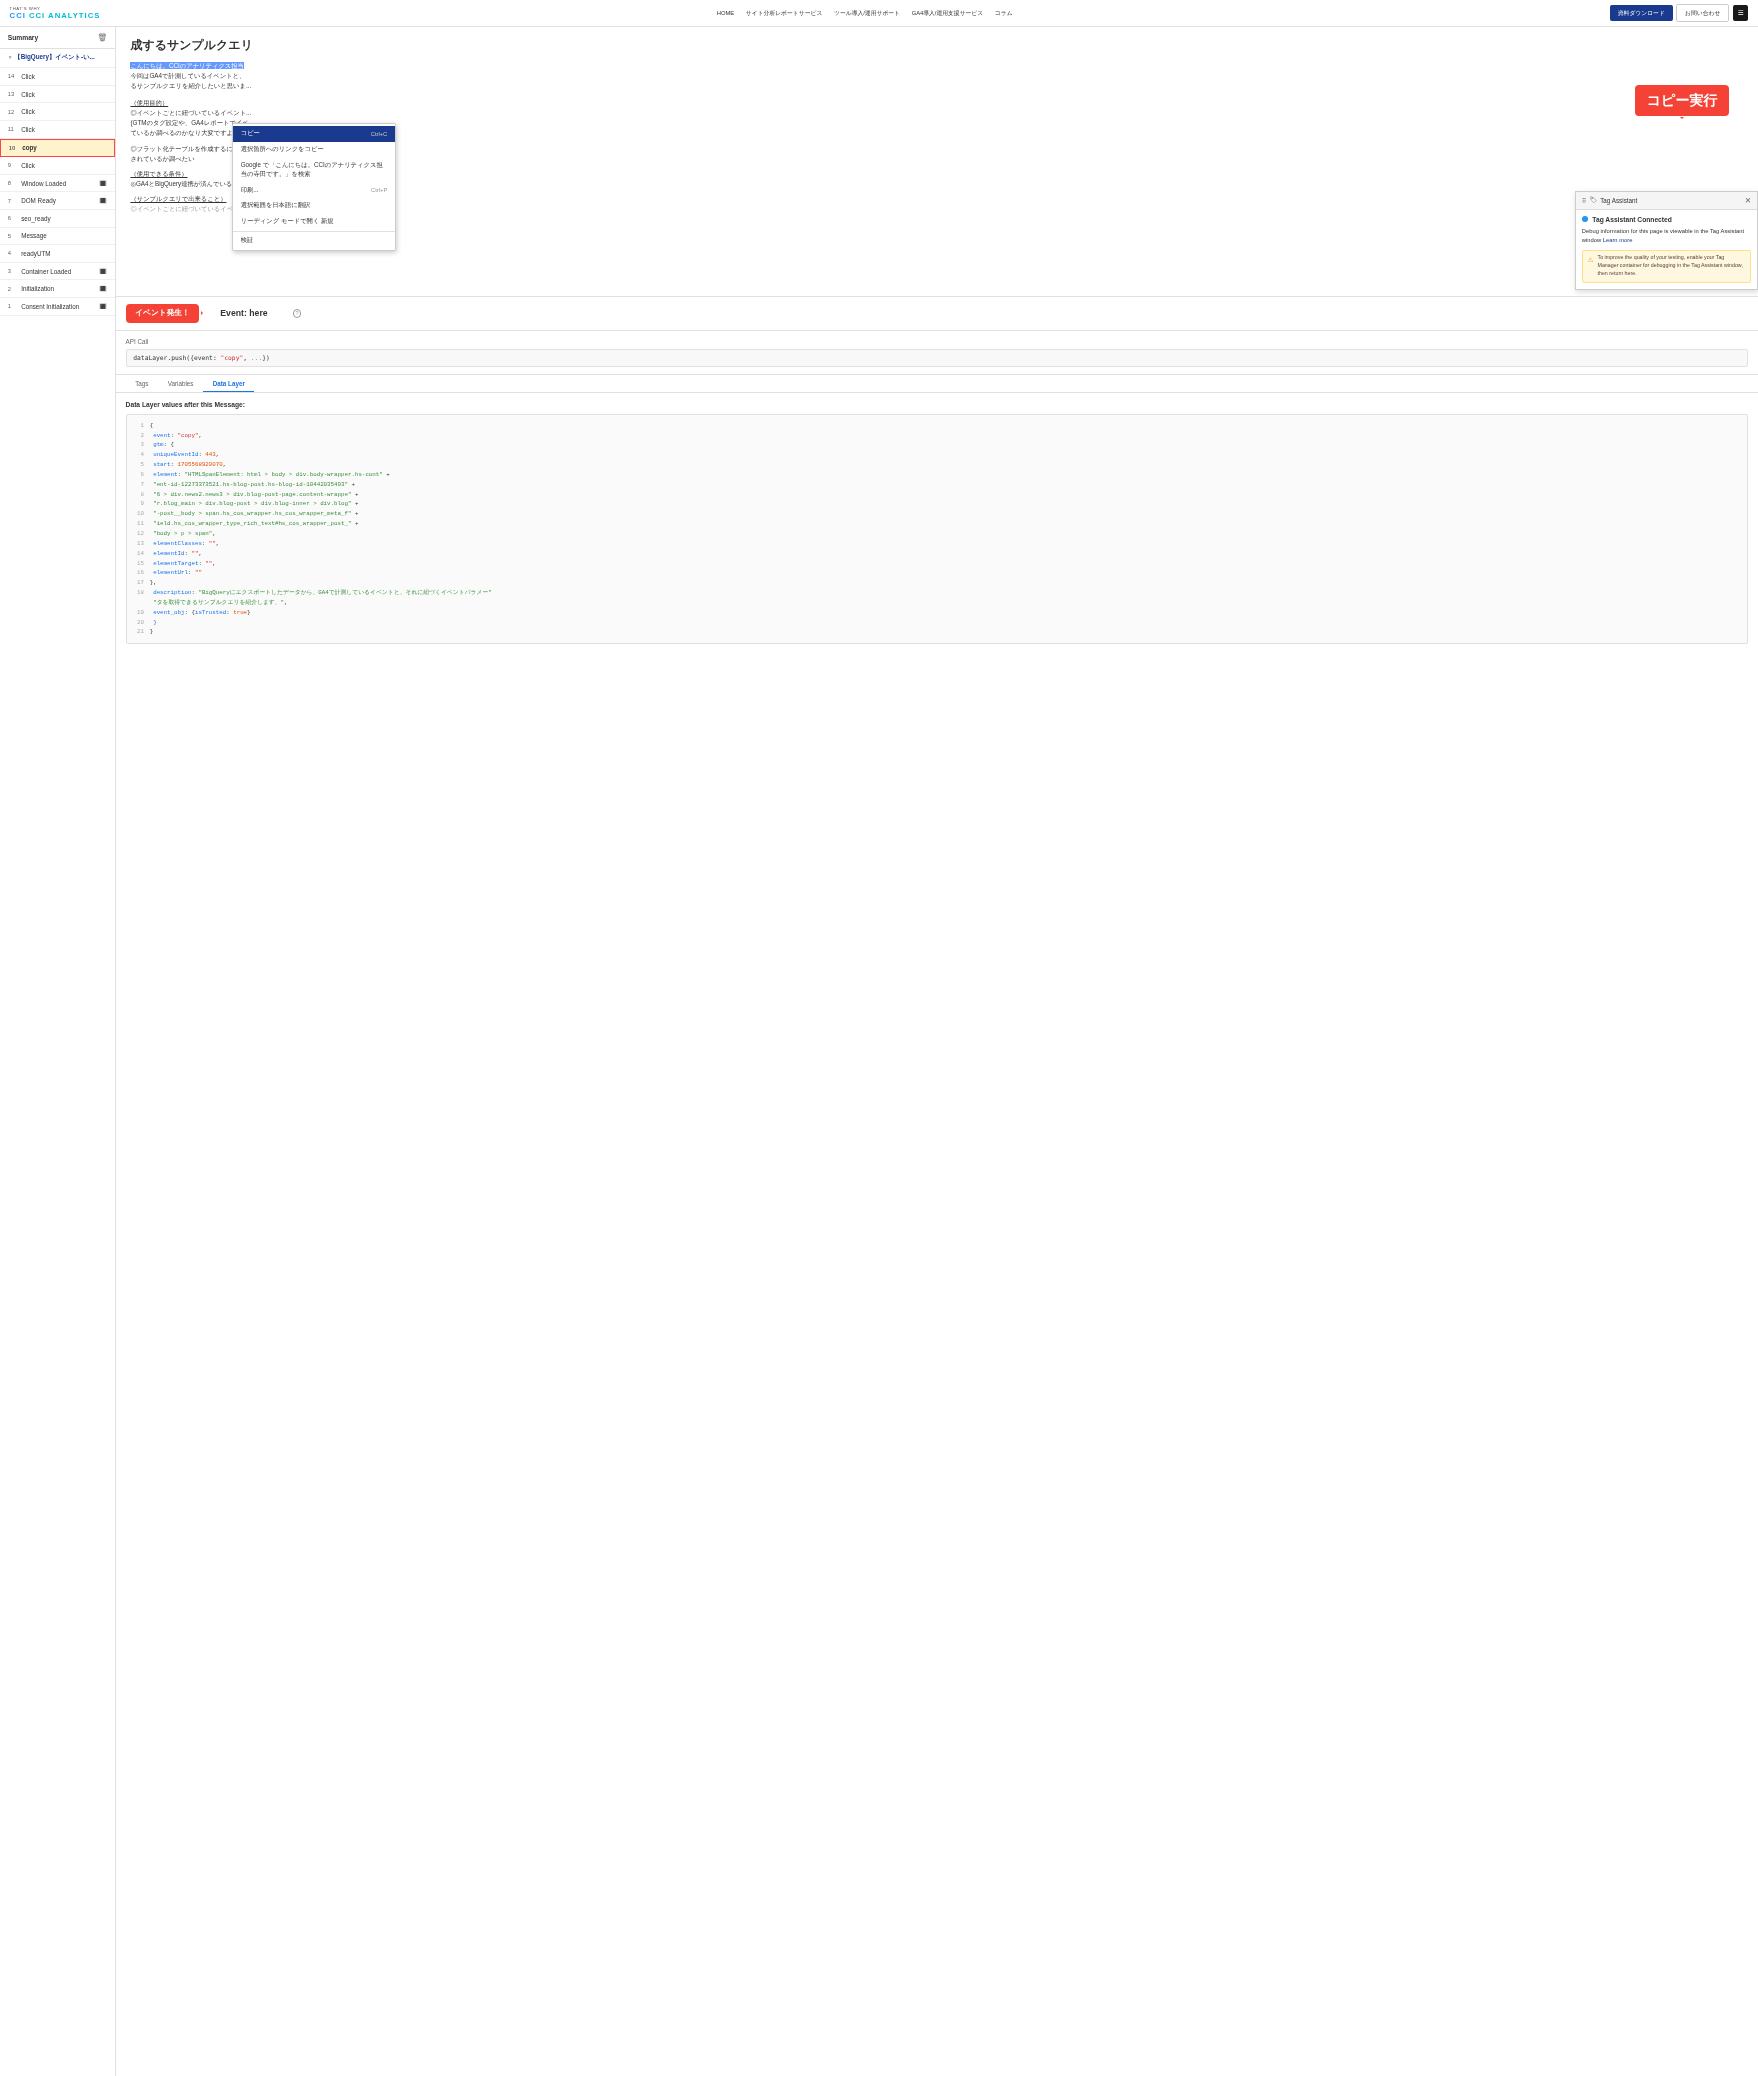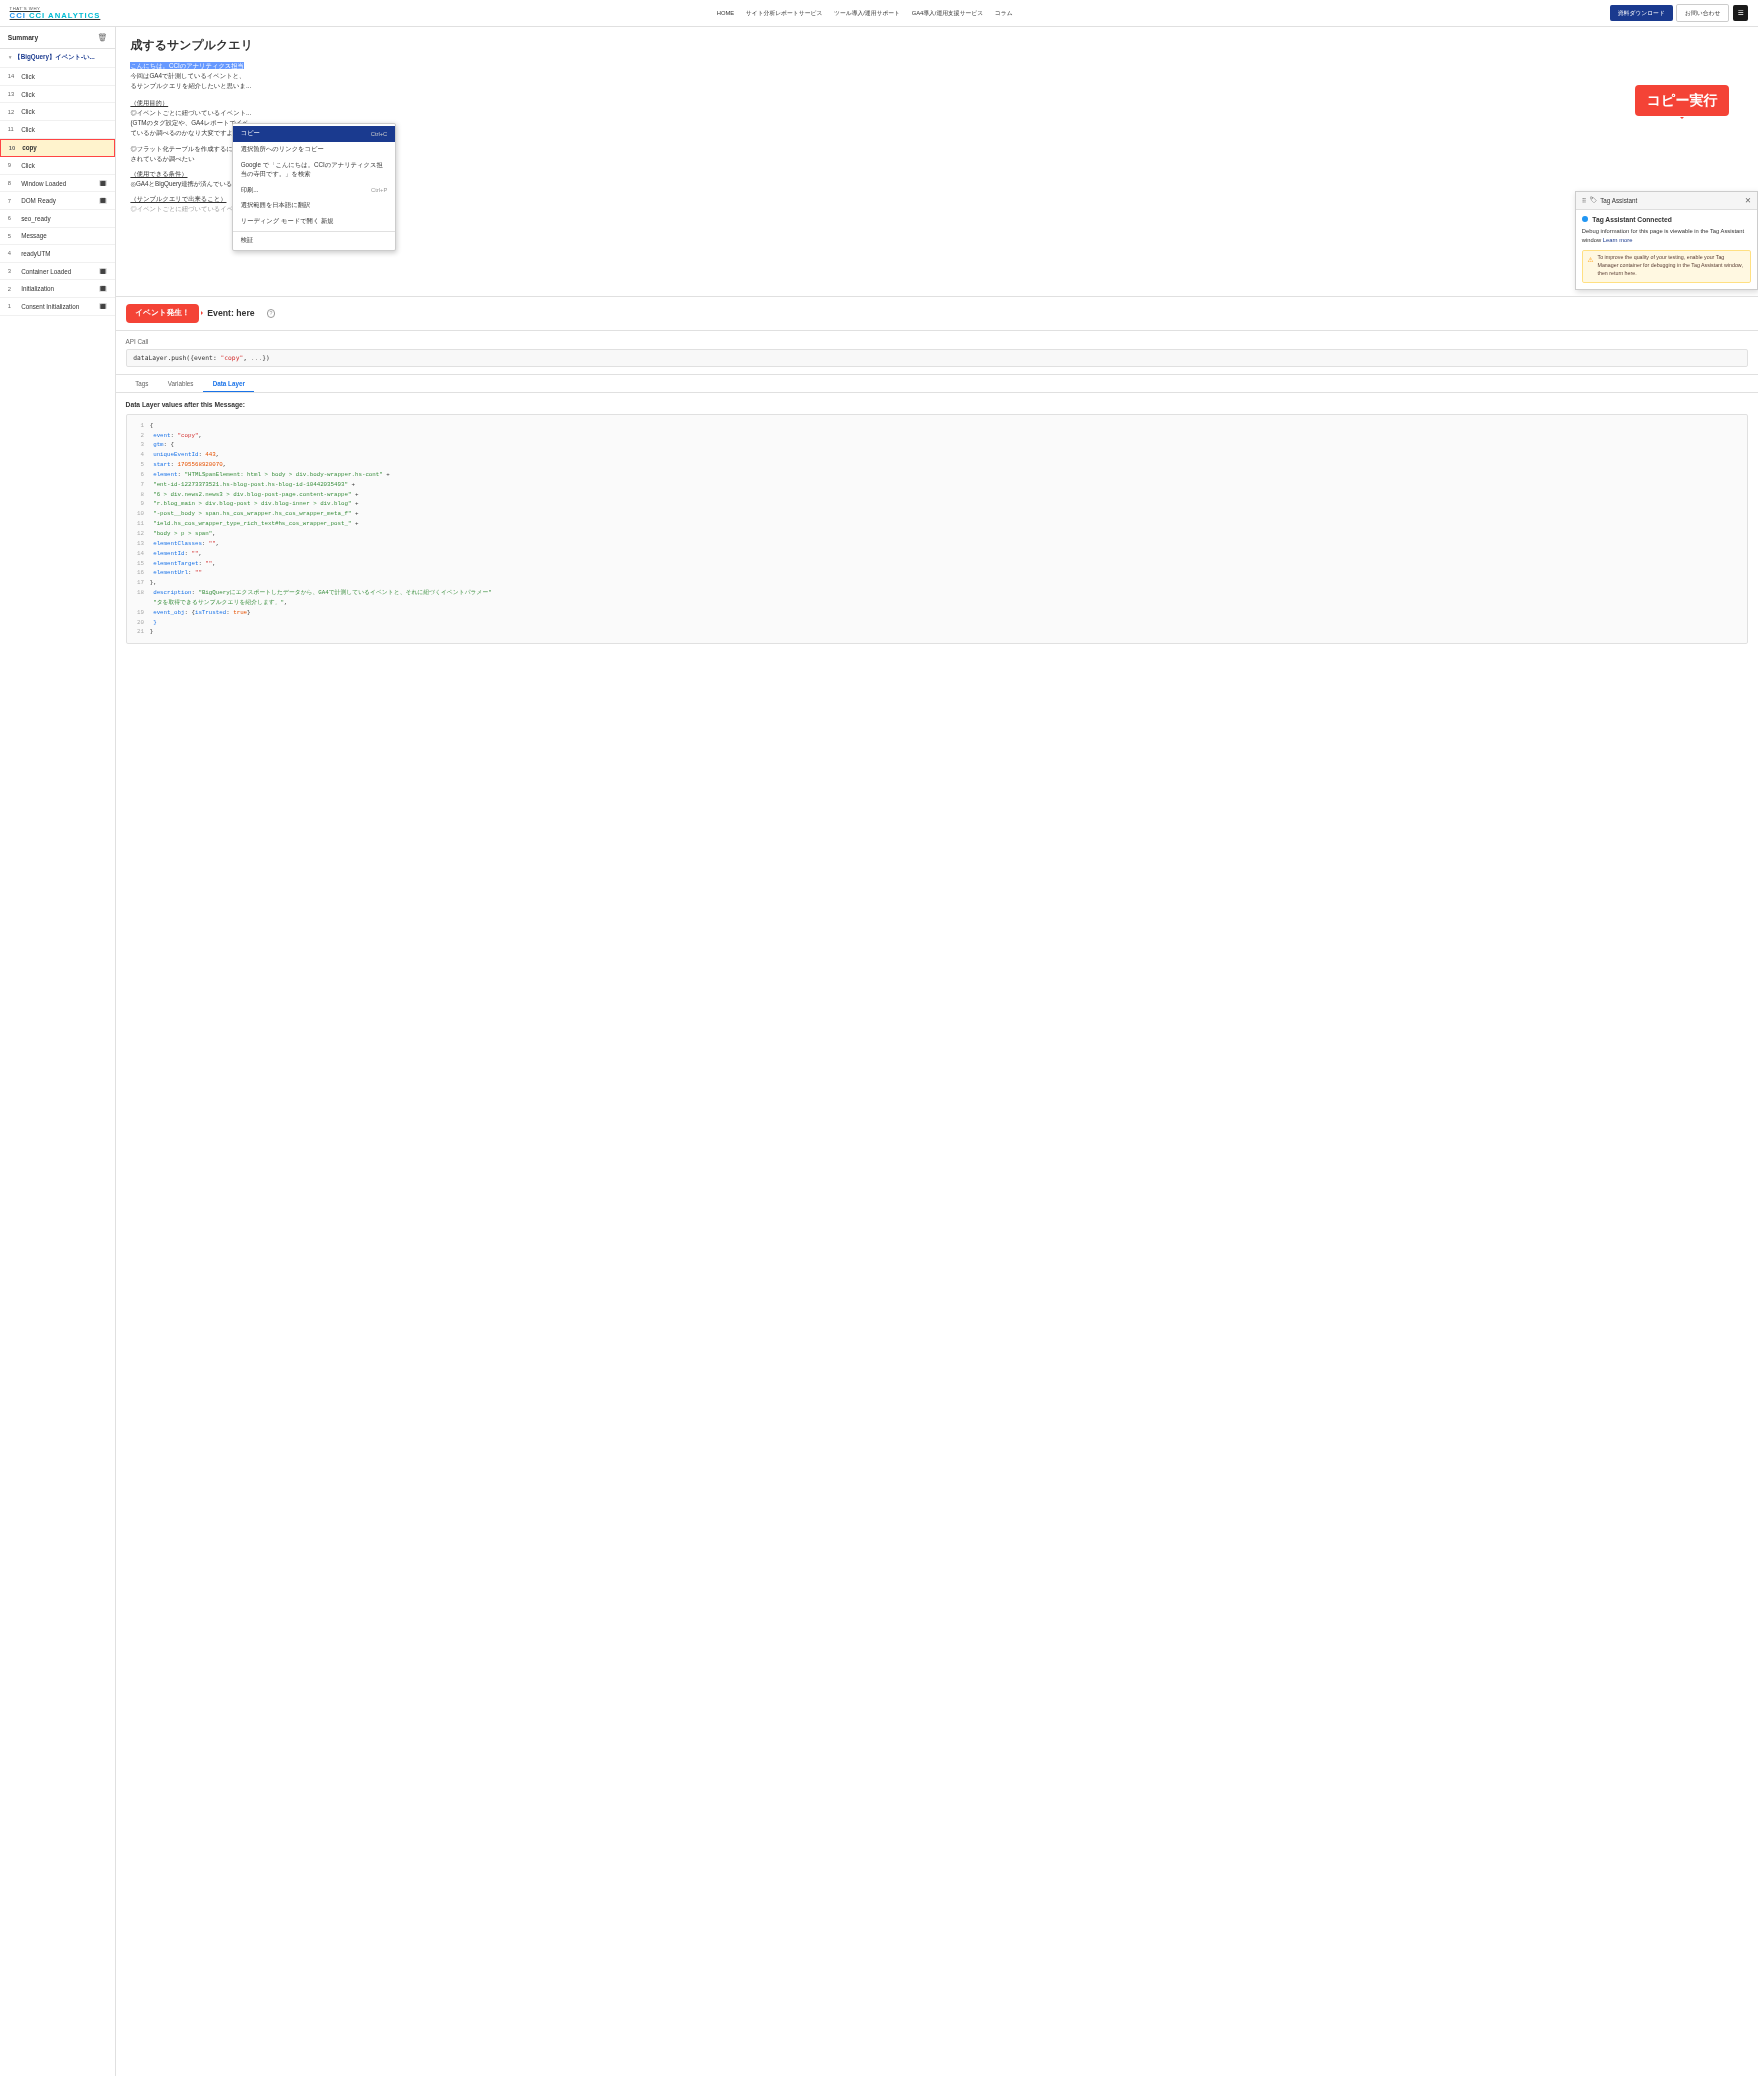--- a/index.html
+++ b/index.html
@@ -12,21 +12,20 @@
       padding: 3.9px 9.6px;
       border-bottom: 0.5px solid #e0e0e0;
       background: #fff;
       position: relative;
       height: 27px;
     }
     .logo-area {
       display: flex;
       flex-direction: column;
       margin-right: 19px;
-      text-decoration: underline;
     }
     .logo-top { font-size: 4.3px; color: #555; letter-spacing: 0.5px; }
     .logo-bottom { font-size: 7.7px; font-weight: bold; color: #1a3a8f; letter-spacing: 1px; }
     .logo-bottom span { color: #00bcd4; }
     .nav { display: flex; align-items: center; gap: 11.6px; flex: 1; justify-content: center; }
     .nav-item { font-size: 5.8px; color: #333; cursor: pointer; white-space: nowrap; }
     .btn-download {
       background: #1a3a8f;
       color: #fff;
       padding: 3.9px 7.7px;
@@ -276,21 +275,21 @@
       flex: 1;
       overflow-y: auto;
       background: #fff;
     }
 
     .event-header {
       padding: 6.7px 9.6px;
       border-bottom: 0.5px solid #e0e0e0;
       display: flex;
       align-items: center;
-      gap: 8px;
+      gap: 21px;
       text-align: right;
     }
     .event-title { font-size: 8.7px; font-weight: bold; color: #333; }
 
     
     .event-bubble {
       background: #f44336;
       color: #fff;
       padding: 4.8px 9.6px;
       border-radius: 3.9px;

